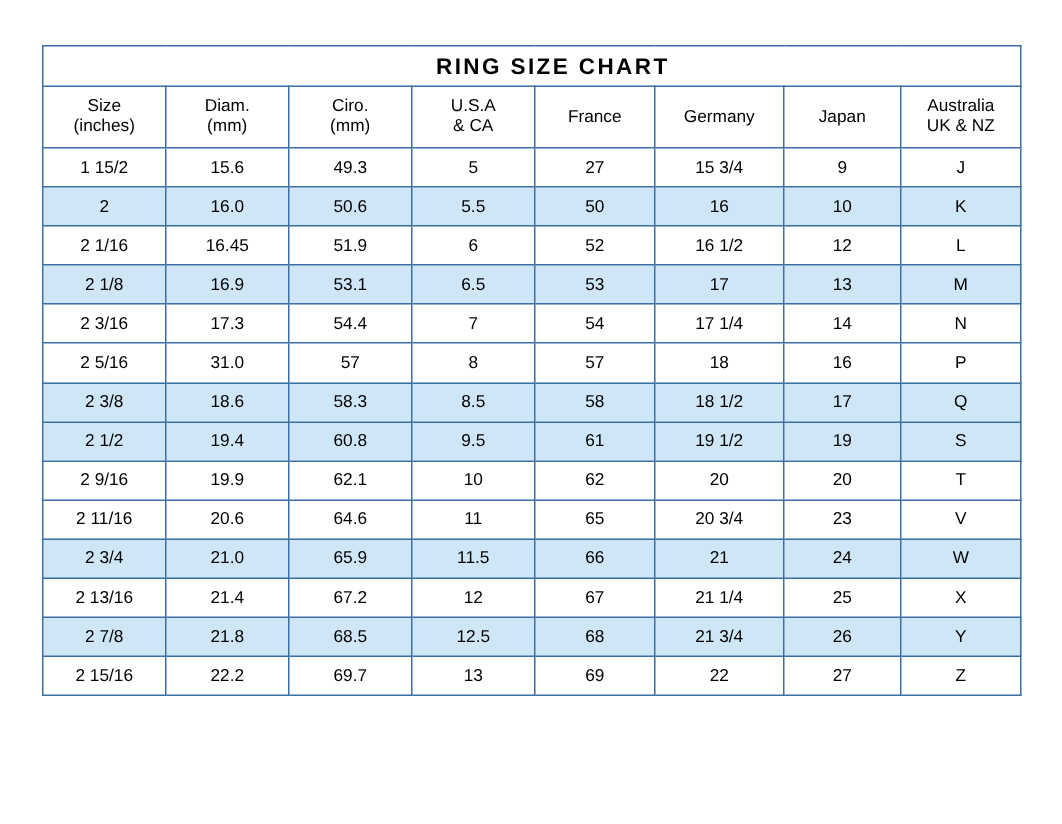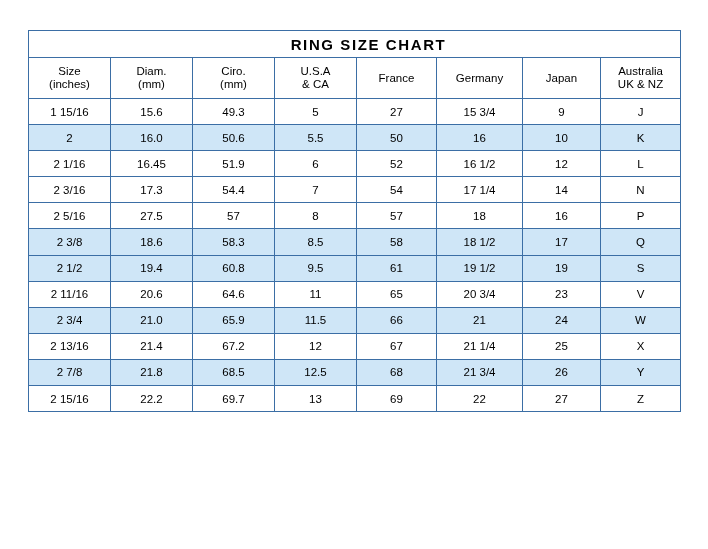--- a/index.html
+++ b/index.html
@@ -116,21 +116,21 @@
             </td>
             <td>
               <span class="hd2">Japan</span>
             </td>
             <td>
               <span class="hd2">Australia</span>
               <span class="hd2">UK &amp; NZ</span>
             </td>
           </tr>
           <tr class="data-row plain">
-            <td>1 15/16</td>
+            <td>1 15/2</td>
             <td>15.6</td>
             <td>49.3</td>
             <td>5</td>
             <td>27</td>
             <td>15 3/4</td>
             <td>9</td>
             <td>J</td>
           </tr>
           <tr class="data-row shaded">
             <td>2</td>
@@ -145,33 +145,43 @@
           <tr class="data-row plain">
             <td>2 1/16</td>
             <td>16.45</td>
             <td>51.9</td>
             <td>6</td>
             <td>52</td>
             <td>16 1/2</td>
             <td>12</td>
             <td>L</td>
           </tr>
+          <tr class="data-row shaded">
+            <td>2 1/8</td>
+            <td>16.9</td>
+            <td>53.1</td>
+            <td>6.5</td>
+            <td>53</td>
+            <td>17</td>
+            <td>13</td>
+            <td>M</td>
+          </tr>
           <tr class="data-row plain">
             <td>2 3/16</td>
             <td>17.3</td>
             <td>54.4</td>
             <td>7</td>
             <td>54</td>
             <td>17 1/4</td>
             <td>14</td>
             <td>N</td>
           </tr>
           <tr class="data-row plain">
             <td>2 5/16</td>
-            <td>27.5</td>
+            <td>31.0</td>
             <td>57</td>
             <td>8</td>
             <td>57</td>
             <td>18</td>
             <td>16</td>
             <td>P</td>
           </tr>
           <tr class="data-row shaded">
             <td>2 3/8</td>
             <td>18.6</td>
@@ -186,20 +196,30 @@
             <td>2 1/2</td>
             <td>19.4</td>
             <td>60.8</td>
             <td>9.5</td>
             <td>61</td>
             <td>19 1/2</td>
             <td>19</td>
             <td>S</td>
           </tr>
           <tr class="data-row plain">
+            <td>2 9/16</td>
+            <td>19.9</td>
+            <td>62.1</td>
+            <td>10</td>
+            <td>62</td>
+            <td>20</td>
+            <td>20</td>
+            <td>T</td>
+          </tr>
+          <tr class="data-row plain">
             <td>2 11/16</td>
             <td>20.6</td>
             <td>64.6</td>
             <td>11</td>
             <td>65</td>
             <td>20 3/4</td>
             <td>23</td>
             <td>V</td>
           </tr>
           <tr class="data-row shaded">

